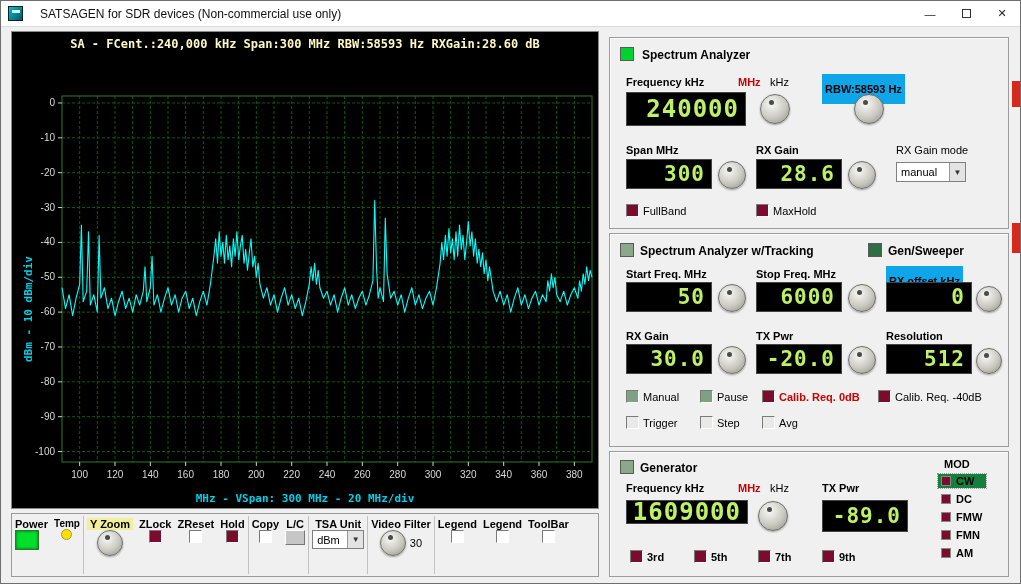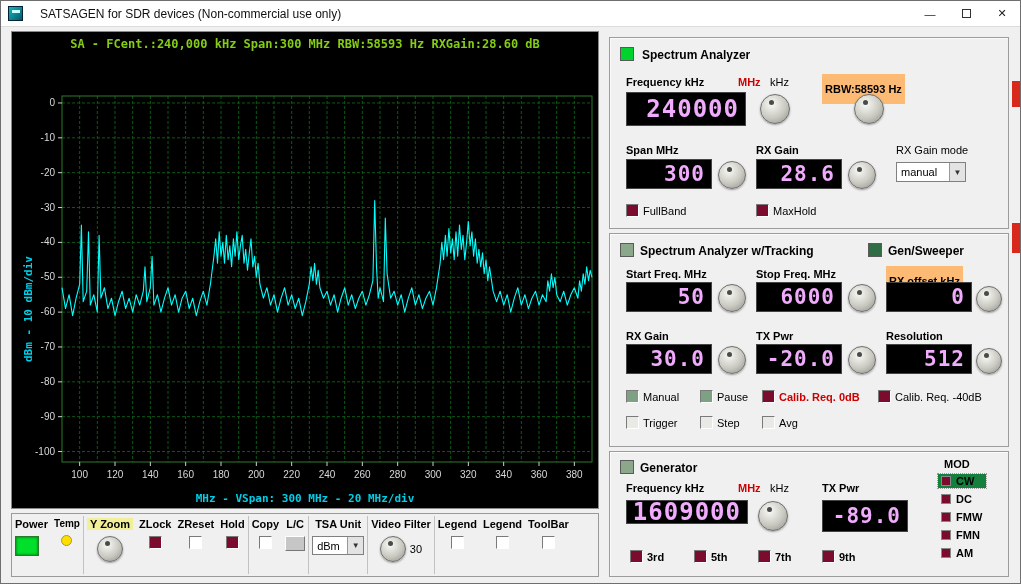--- a/index.html
+++ b/index.html
@@ -8,42 +8,42 @@
 
 #titlebar{position:absolute;left:0;top:0;width:100%;height:26px;background:#ffffff;border-bottom:1px solid #dcdcdc;display:flex;align-items:center;z-index:5}
 .app-icon{width:15px;height:15px;margin-left:7px;background:linear-gradient(135deg,#17b9b9,#05586a);border:1px solid #023;position:relative;flex:0 0 auto}
 .app-icon::after{content:"";position:absolute;left:3px;top:3px;width:8px;height:3px;background:#cff}
 #title-text{margin-left:17px;font-size:12px;color:#101010;white-space:nowrap}
 #win-controls{margin-left:auto;display:flex;height:26px}
 .win-btn{width:36px;height:26px;display:flex;align-items:center;justify-content:center;font-size:11px;color:#222;cursor:default}
 .maxbox{width:9px;height:9px;border:1px solid #333;display:block}
 
 #spectrum{position:absolute;left:10px;top:30px;width:588px;height:478px;background:#000;border:1px solid #8a8a8a}
-#spec-header{position:absolute;left:0;top:5px;width:100%;text-align:center;color:#84cc16;font-family:"DejaVu Sans Mono",monospace;font-size:12px;font-weight:bold;white-space:nowrap}
+#spec-header{position:absolute;left:0;top:5px;width:100%;text-align:center;color:#fef9c3;font-family:"DejaVu Sans Mono",monospace;font-size:12px;font-weight:bold;white-space:nowrap}
 #yaxis-label{position:absolute;left:10px;top:330px;color:#00cfe8;font:bold 11px "DejaVu Sans Mono",monospace;transform:rotate(-90deg);transform-origin:0 0;white-space:nowrap}
 #xaxis-label{position:absolute;left:0;bottom:3px;width:100%;text-align:center;color:#00cfe8;font:bold 11px "DejaVu Sans Mono",monospace}
 #spectrum-svg{position:absolute;left:0;top:0;font-family:"Liberation Sans",sans-serif}
 
 #toolbar{position:absolute;left:10px;top:512px;width:588px;height:64px;background:#f0f0f0;border:1px solid #9a9a9a;display:flex;align-items:stretch;overflow:hidden}
-.tb-col{display:flex;flex-direction:column;align-items:center;padding:4px 3px 2px;gap:6px}
+.tb-col{display:flex;flex-direction:column;align-items:center;padding:4px 3px 2px;}
 .tb-lbl{font-size:11px;font-weight:bold;color:#000;white-space:nowrap}
 .tb-lbl.small{font-size:10px;font-weight:bold}
 .tb-sep{width:1px;background:#c2c2c2;margin:2px 0;flex:0 0 auto}
 .power-btn{width:24px;height:20px;background:#00df2a;border:1px solid #2a7a2a;box-shadow:inset 0 0 3px #065f16}
 .temp-led{width:11px;height:11px;border-radius:50%;background:#ffdf00;border:1px solid #a89a30}
 .hl-yellow{background:#f2ef9a;padding:0 3px}
-.hl-green{background:#fdba74;padding:9px 3px}
+.hl-green{background:#0ea5e9;padding:9px 3px}
 .lc-btn{width:20px;height:15px;background:#c6c6c6;border:1px solid;border-color:#fff #777 #777 #fff}
 .vf-row{display:flex;align-items:center;gap:4px}
 .vf-val{font-size:11px}
 
 .knob{border-radius:50%;background:radial-gradient(circle at 38% 32%,#fafaf6,#c9c9c1 55%,#8e8e86);border:1px solid #6e6e6e;position:relative;box-shadow:0 1px 2px rgba(0,0,0,.35);flex:0 0 auto}
 .knob::after{content:"";position:absolute;width:5px;height:5px;border-radius:50%;background:#4a4a4a;left:30%;top:18%}
 .k30{width:30px;height:30px}.k28{width:28px;height:28px}.k26{width:26px;height:26px}
-.lcd{position:absolute;background:#000;border:1px solid #454545;color:#f0abfc;font-family:"DejaVu Sans Mono",monospace;font-weight:bold;display:flex;align-items:center;justify-content:flex-end;padding-right:6px;letter-spacing:1px}
+.lcd{position:absolute;background:#000;border:1px solid #454545;color:#bef264;font-family:"DejaVu Sans Mono",monospace;font-weight:bold;display:flex;align-items:center;justify-content:flex-end;padding-right:6px;letter-spacing:1px}
 .lcd.big{font-size:24px}.lcd.med{font-size:21px}
 .panel{position:absolute;background:#f0f0f0;border:1px solid #9c9c9c;box-shadow:inset 1px 1px 0 #fbfbfb}
 .abs{position:absolute}
 .led{width:14px;height:14px;border:1px solid #5a5a5a;flex:0 0 auto}
 .led.on{background:#00d22e}.led.dim{background:#8ba88b}.led.dark{background:#2f6e44}
 .ptitle{font-size:12px;font-weight:bold;white-space:nowrap}
 .flbl{font-size:11px;font-weight:bold;white-space:nowrap}
 .nlbl{font-size:11px;white-space:nowrap}
 .red{color:#cc0000}
 .cbrow{position:absolute;display:flex;align-items:center;gap:4px}

